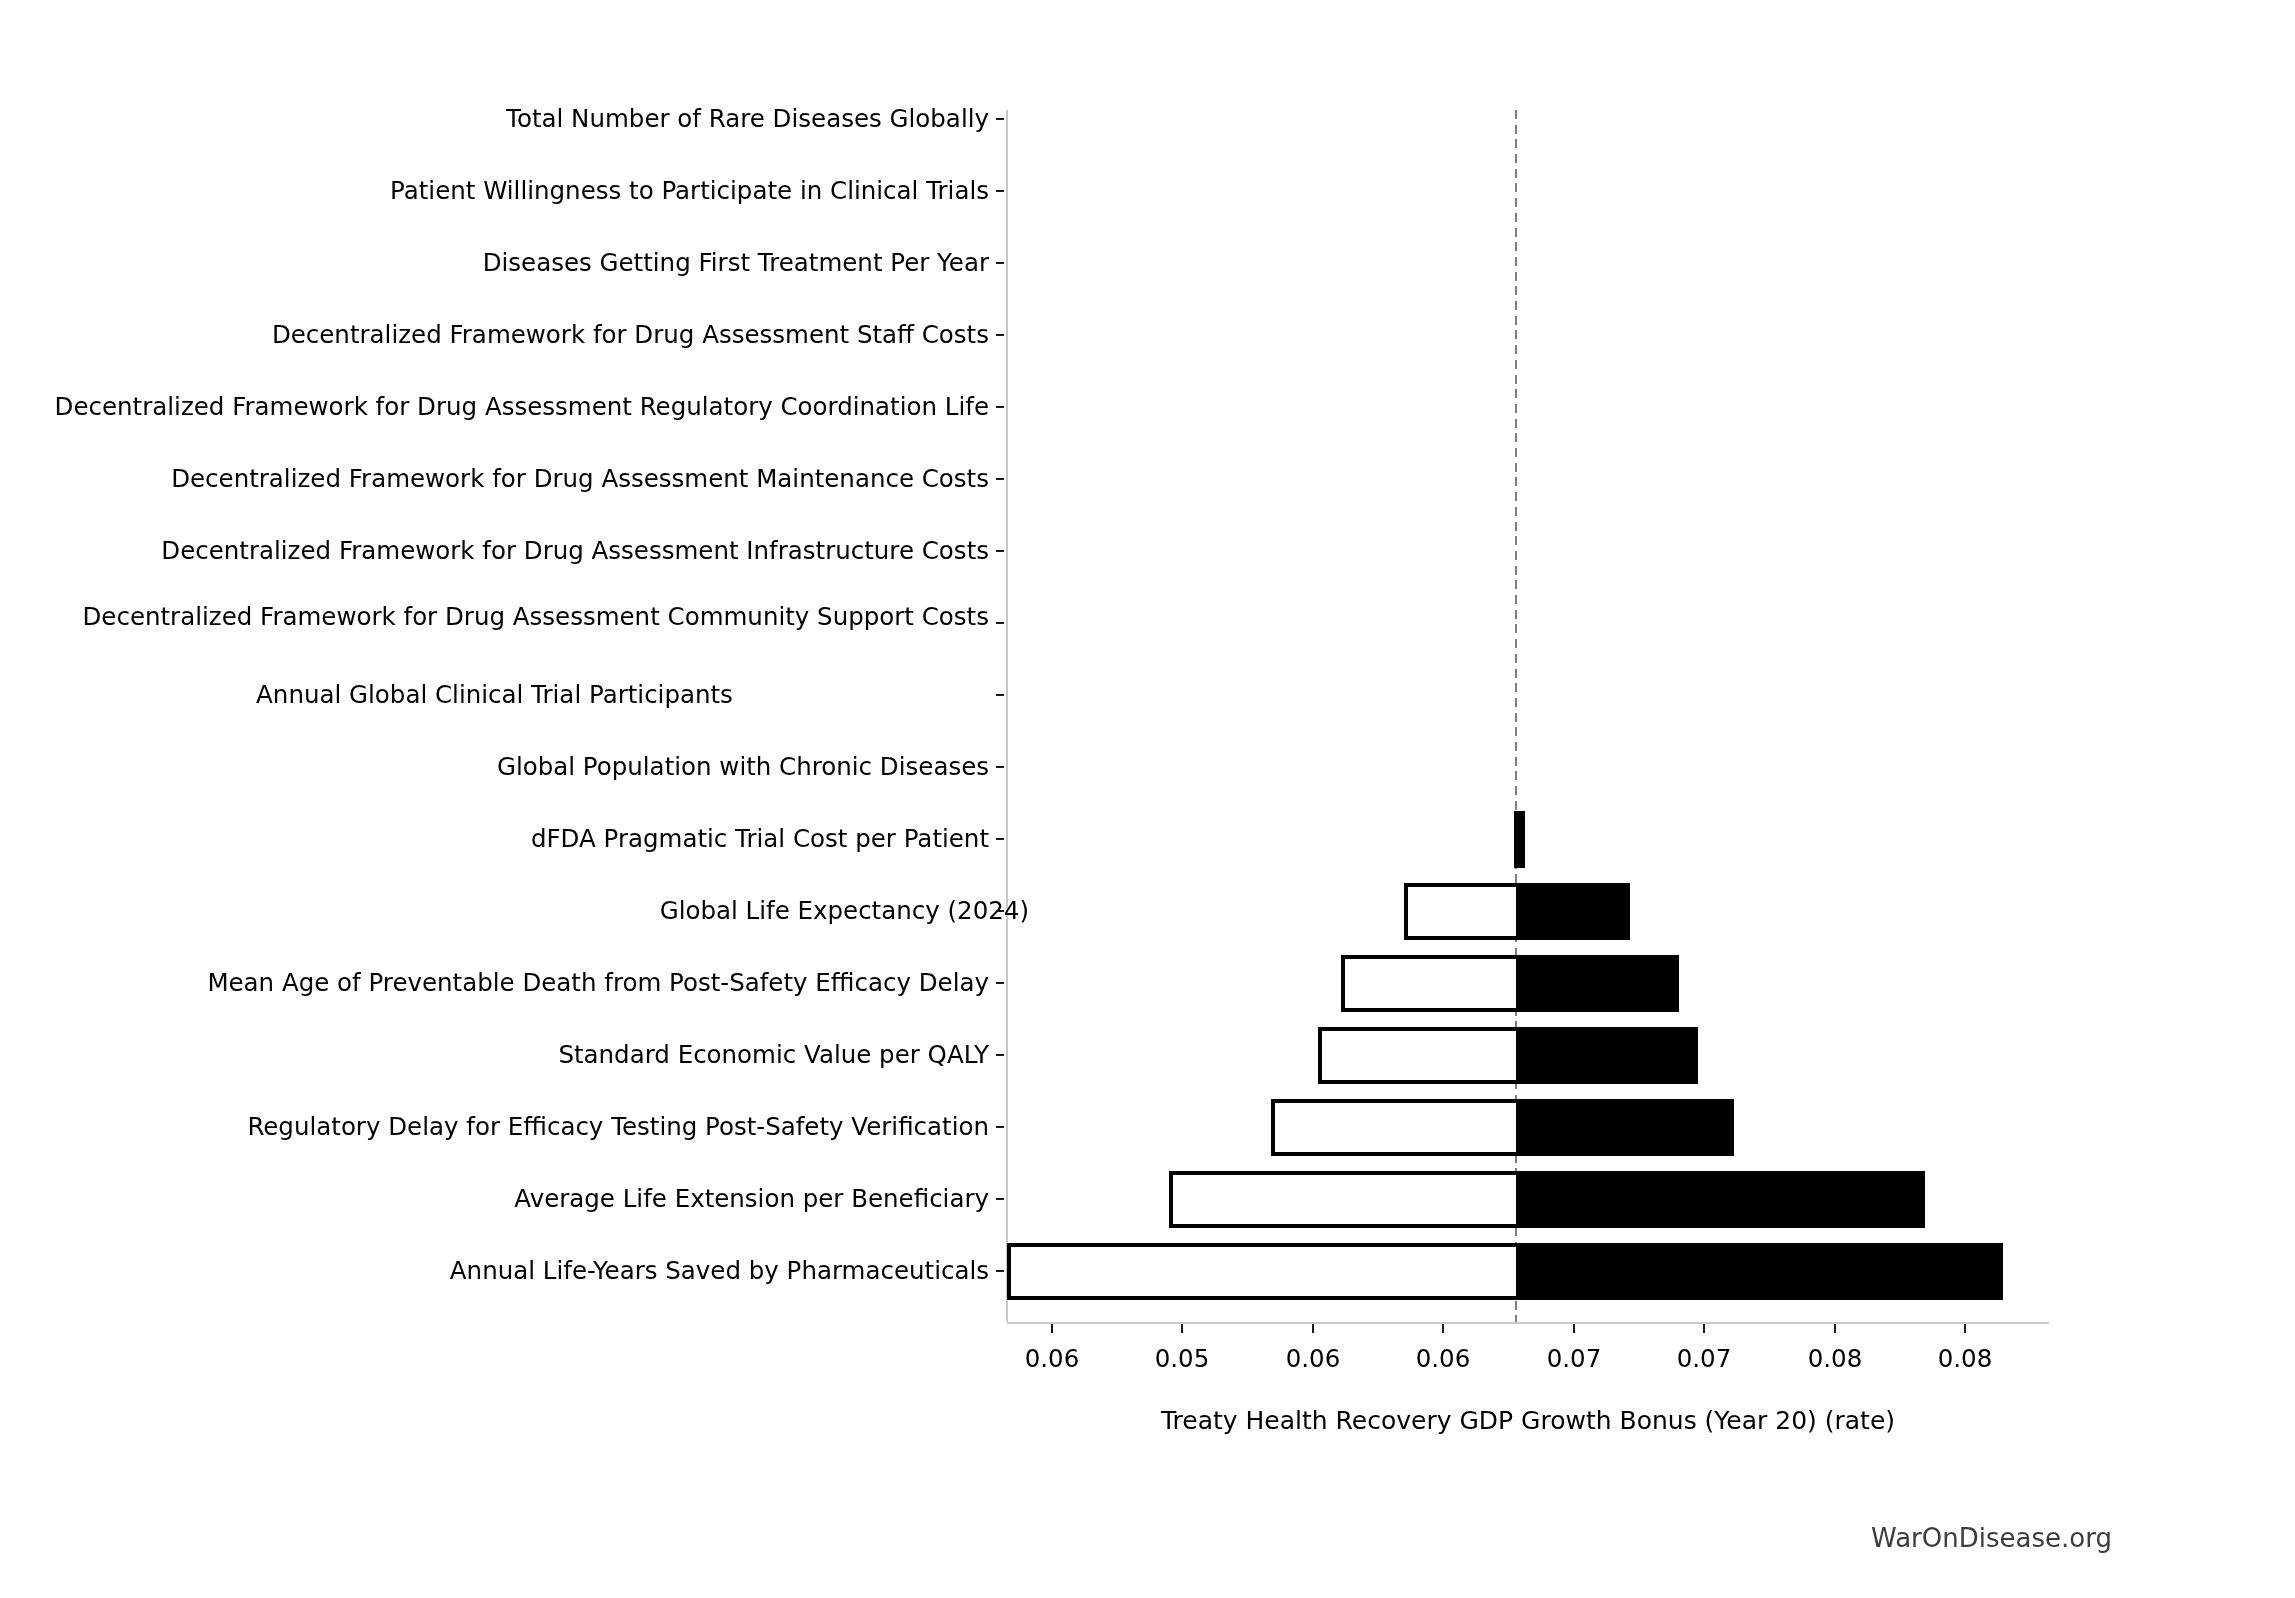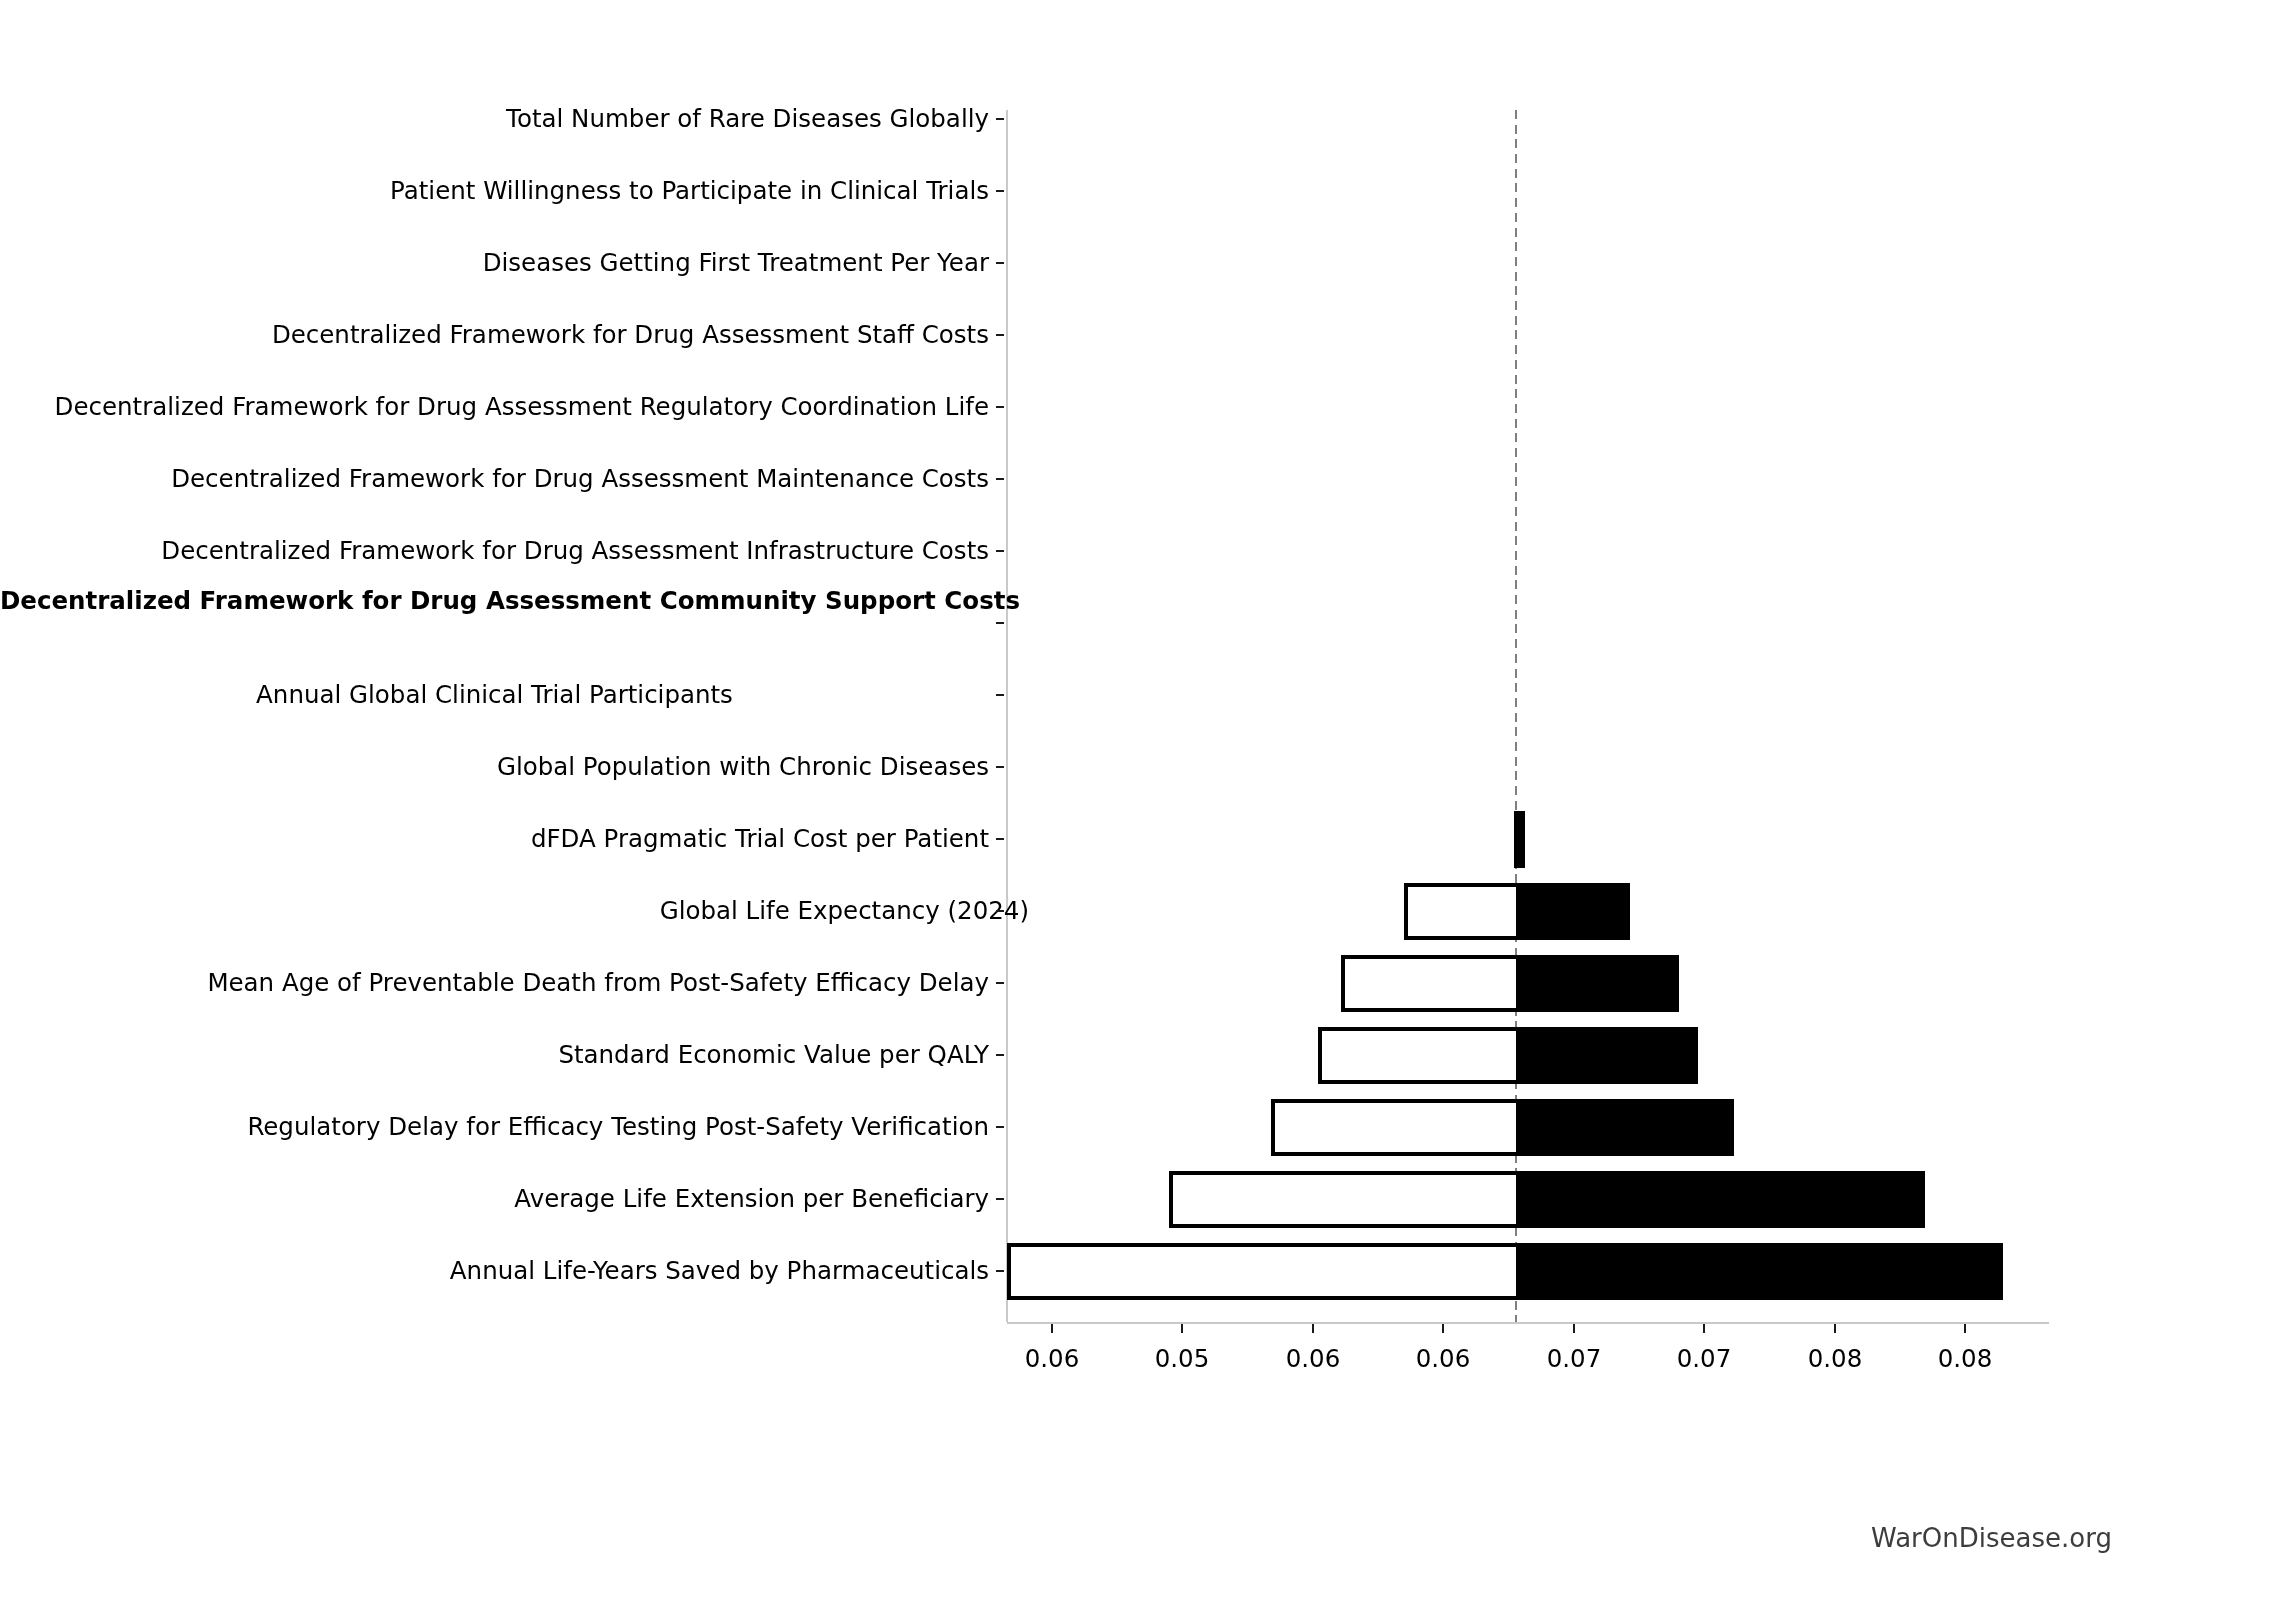--- a/index.html
+++ b/index.html
@@ -125,21 +125,21 @@
       <div class="ylabel" style="top: 245px;">Diseases Getting First Treatment Per Year</div>
       <div class="ytick" style="left: 996px; top: 262px;"></div>
       <div class="ylabel" style="top: 317px;">Decentralized Framework for Drug Assessment Staff Costs</div>
       <div class="ytick" style="left: 996px; top: 334px;"></div>
       <div class="ylabel" style="top: 389px;">Decentralized Framework for Drug Assessment Regulatory Coordination Life</div>
       <div class="ytick" style="left: 996px; top: 406px;"></div>
       <div class="ylabel" style="top: 461px;">Decentralized Framework for Drug Assessment Maintenance Costs</div>
       <div class="ytick" style="left: 996px; top: 478px;"></div>
       <div class="ylabel" style="top: 533px;">Decentralized Framework for Drug Assessment Infrastructure Costs</div>
       <div class="ytick" style="left: 996px; top: 550px;"></div>
-      <div class="ylabel" style="top: 583px; font-weight: bold;">Decentralized Framework for Drug Assessment Community Support Costs</div>
+      <div class="ylabel" style="top: 599px;">Decentralized Framework for Drug Assessment Community Support Costs</div>
       <div class="ytick" style="left: 996px; top: 622px;"></div>
       <div class="ylabel" style="top: 677px; text-align: center;">Annual Global Clinical Trial Participants</div>
       <div class="ytick" style="left: 996px; top: 694px;"></div>
       <div class="ylabel" style="top: 749px;">Global Population with Chronic Diseases</div>
       <div class="ytick" style="left: 996px; top: 766px;"></div>
       <div class="ylabel" style="top: 821px;">dFDA Pragmatic Trial Cost per Patient</div>
       <div class="ytick" style="left: 996px; top: 838px;"></div>
       <div class="bar" style="left: 1514px; top: 811px; width: 5.2px;">
         <div class="bar-high" style="left: 0px; width: 6.7px;"></div>
       </div>
@@ -183,15 +183,16 @@
       <div class="xtick-label" style="left: 1386px;">0.06</div>
       <div class="xtick" style="left: 1573px;"></div>
       <div class="xtick-label" style="left: 1517px;">0.07</div>
       <div class="xtick" style="left: 1703px;"></div>
       <div class="xtick-label" style="left: 1647px;">0.07</div>
       <div class="xtick" style="left: 1834px;"></div>
       <div class="xtick-label" style="left: 1778px;">0.08</div>
       <div class="xtick" style="left: 1964px;"></div>
       <div class="xtick-label" style="left: 1908px;">0.08</div>
     </div>
+  <div class="xlabel">Treaty Health Recovery GDP Growth Bonus (Year 20) (rate)</div>
   <div class="watermark">WarOnDisease.org</div>
 </div>
 
 
 </body></html>

